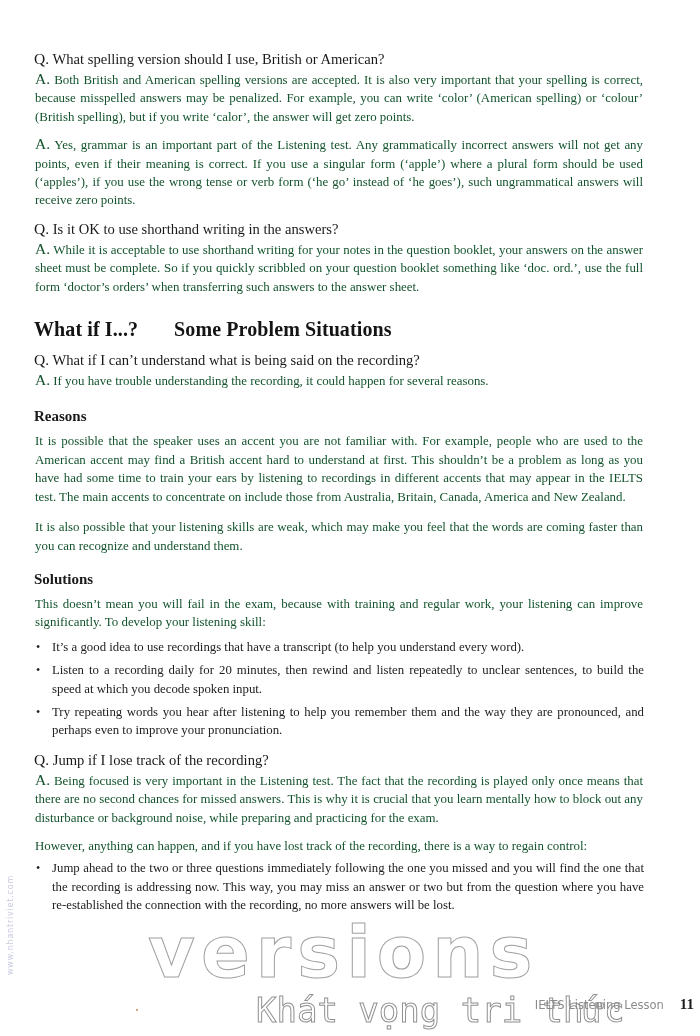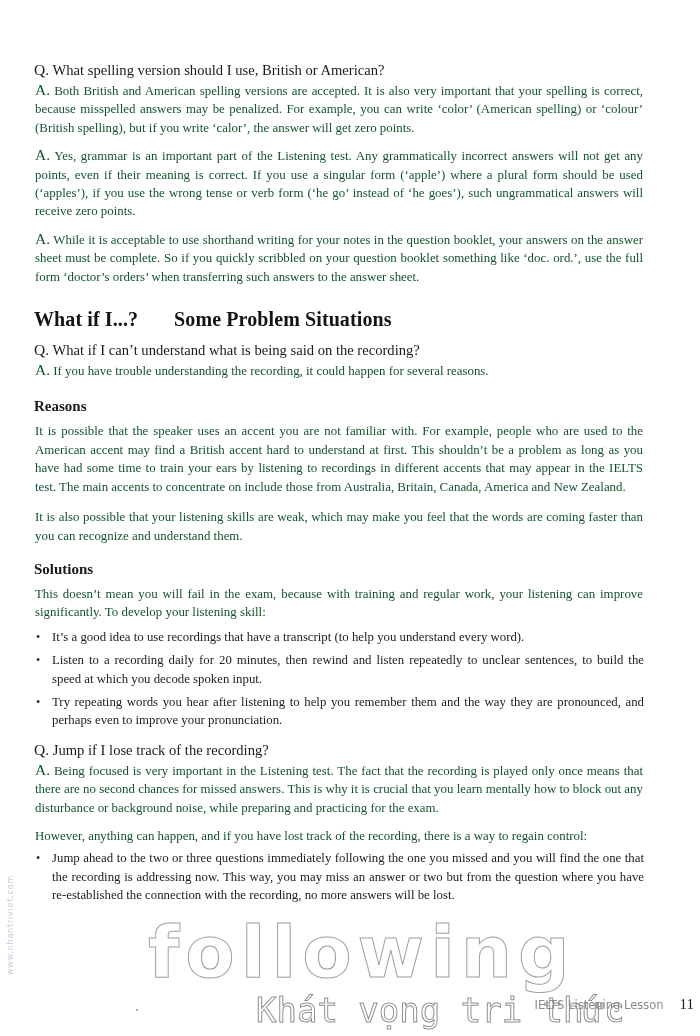--- a/index.html
+++ b/index.html
@@ -11,21 +11,21 @@
       width: 700px;
       height: 1036px;
       position: relative;
       overflow: hidden;
       font-family: "Liberation Serif", "DejaVu Serif", serif;
       color: #1e1e1e;
     }
     .page {
       position: absolute;
       left: 34px;
-      top: 60px;
+      top: 49px;
       width: 610px;
     }
     .qa {
       margin-bottom: 9px;
     }
     .q {
       font-size: 14.6px;
       line-height: 19px;
       color: #1a1a1a;
       margin: 0 0 1px 0;
@@ -92,21 +92,21 @@
       align-items: center;
       gap: 16px;
     }
     .footer .book {
       font-family: "DejaVu Sans", sans-serif;
       font-size: 11.5px;
       color: #8a8a8a;
     }
     .footer .pnum {
       font-family: "Liberation Serif", serif;
-      font-weight: normal;
+      font-weight: bold;
       font-size: 15px;
       color: #1e1e1e;
     }
     .side-url {
       position: absolute;
       left: 6px;
       top: 975px;
       transform: rotate(-90deg);
       transform-origin: left top;
       font-family: "DejaVu Sans", sans-serif;
@@ -166,20 +166,24 @@
   </div>
 
   <div class="qa">
     <div class="a">
       <span class="lbl">A.</span>
       <span>Yes, grammar is an important part of the Listening test. Any grammatically incorrect answers will not get any points, even if their meaning is correct. If you use a singular form (‘apple’) where a plural form should be used (‘apples’), if you use the wrong tense or verb form (‘he go’ instead of ‘he goes’), such ungrammatical answers will receive zero points.</span>
     </div>
   </div>
 
   <div class="qa">
+    <div class="q">
+      <span class="lbl">Q.</span>
+      <span>Is it OK to use shorthand writing in the answers?</span>
+    </div>
     <div class="a">
       <span class="lbl">A.</span>
       <span>While it is acceptable to use shorthand writing for your notes in the question booklet, your answers on the answer sheet must be complete. So if you quickly scribbled on your question booklet something like ‘doc. ord.’, use the full form ‘doctor’s orders’ when transferring such answers to the answer sheet.</span>
     </div>
   </div>
 
   <h2 class="section-title">
     <span>What if I...?</span><span class="gap"></span><span>Some Problem Situations</span>
   </h2>
 
@@ -229,20 +233,20 @@
   <ul class="bullets">
     <li>
       <span class="dot">•</span>
       <span>Jump ahead to the two or three questions immediately following the one you missed and you will find the one that the recording is addressing now. This way, you may miss an answer or two but from the question where you have re-established the connection with the recording, no more answers will be lost.</span>
     </li>
   </ul>
 </div>
 
 <div class="side-url">www.nhantriviet.com</div>
 
-<div class="wm-brand">following</div>
+<div class="wm-brand">versions</div>
 <div class="wm-slogan">Khát vọng tri thức</div>
 <div class="speck"></div>
 
 <div class="footer">
   <span class="book">IELTS Listening Lesson</span>
   <span class="pnum">11</span>
 </div>
 
 </body></html>

